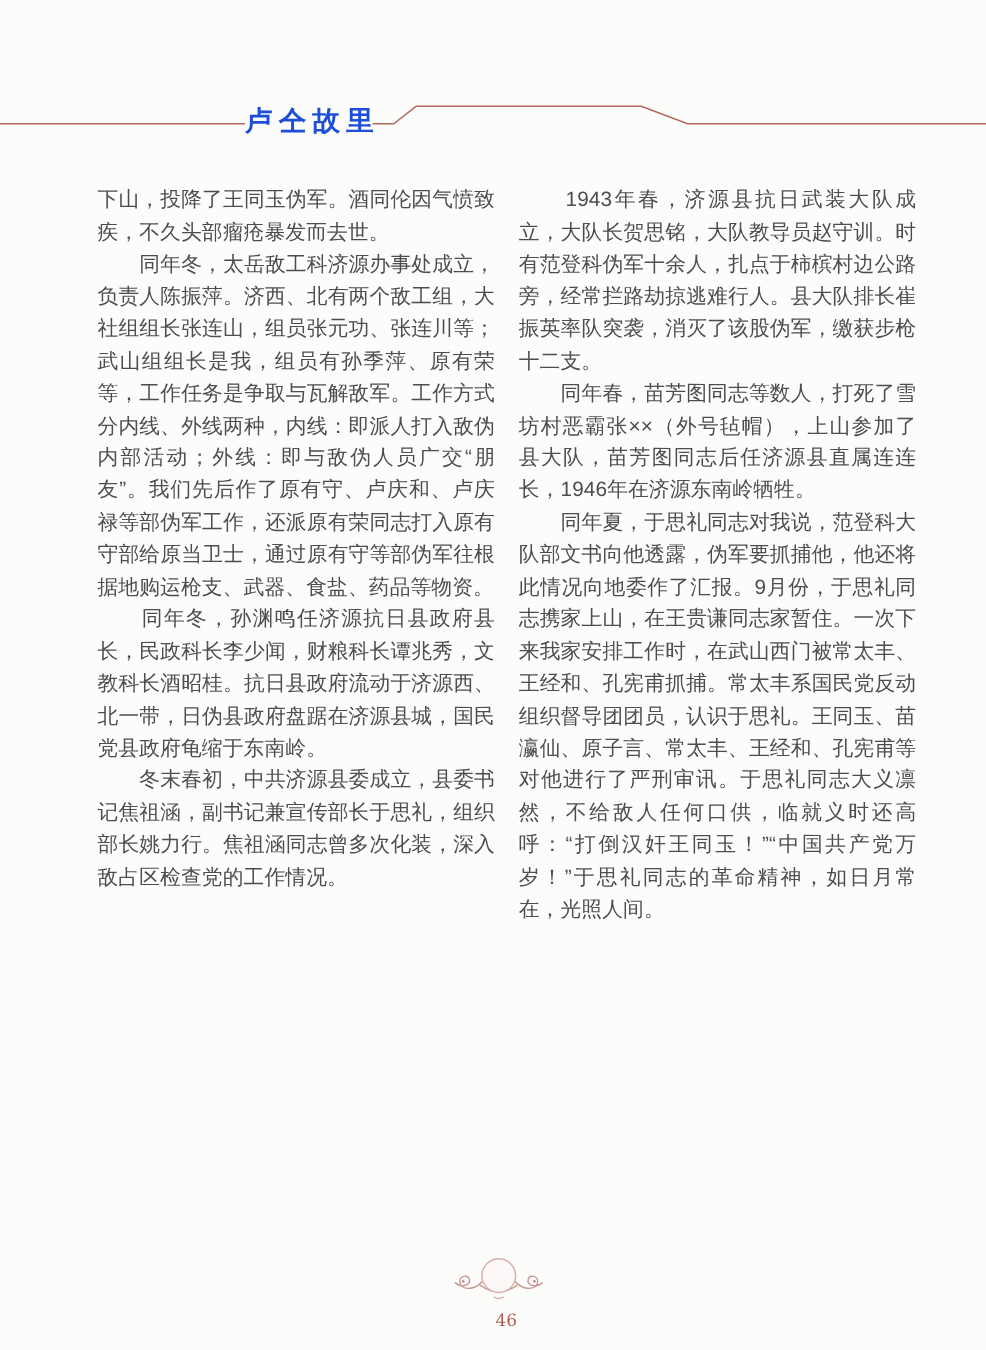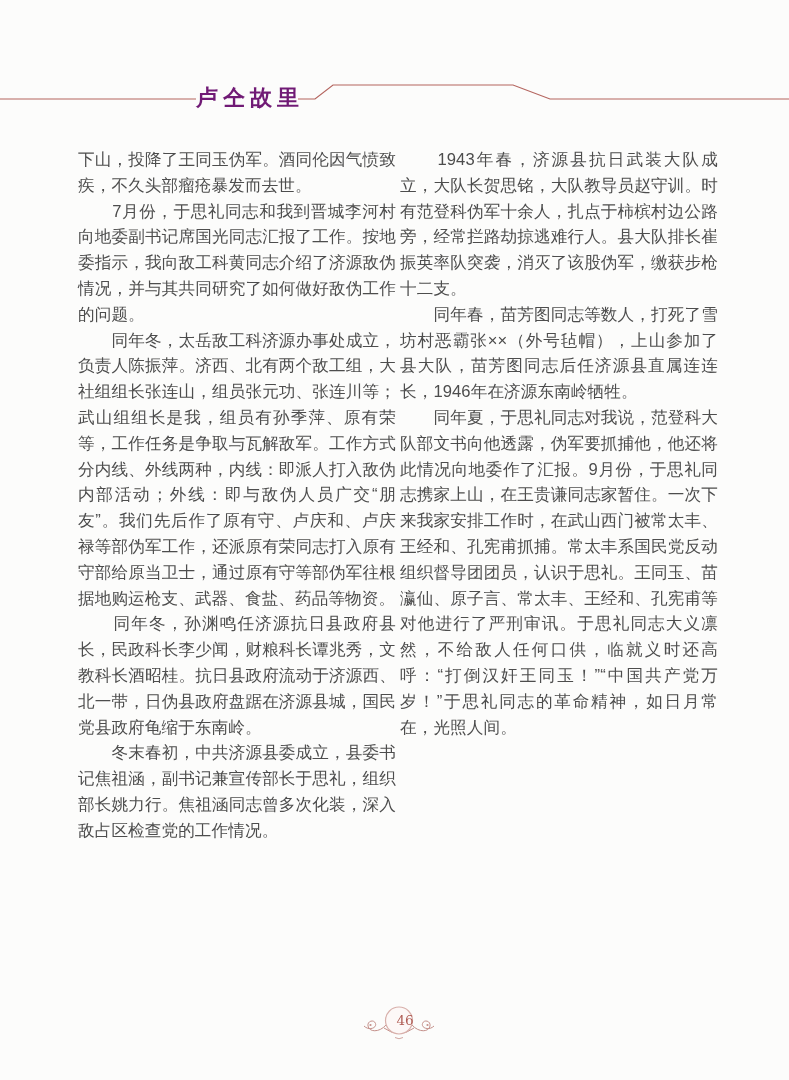--- a/index.html
+++ b/index.html
@@ -18,31 +18,31 @@
   }
   .header-title {
     position: absolute;
     left: 196px; top: 82px;
     width: 102px; height: 30px;
     font-family: "DejaVu Serif", serif;
     font-weight: bold;
     font-size: 22px;
     line-height: 30px;
     letter-spacing: 5px;
-    color: #701a75;
+    color: #1d4ed8;
     text-align: center;
     white-space: nowrap;
   }
   
   .content {
     position: absolute;
     left: 78px; top: 147px;
     width: 652px;
     display: flex;
-    gap: 4px;
+    gap: 19px;
   }
   .col {
     width: 318px;
     flex: 0 0 318px;
   }
   .col p {
     font-size: 16.6px;
     line-height: 25.8px;
     color: #4d4d4d;
     text-align: justify;
@@ -50,42 +50,41 @@
     letter-spacing: 0.1px;
   }
   
   .footer-ornament {
     position: absolute;
     left: 357px; top: 1004px;
     width: 84px; height: 42px;
   }
   .page-num {
     position: absolute;
-    left: 385px; top: 1012px;
+    left: 385px; top: 1049px;
     width: 40px;
     text-align: center;
     font-family: "DejaVu Serif", serif;
     font-size: 13.5px;
     color: #af5c54;
   }
 </style>
 </head>
 <body>
 
 <header>
   <svg class="header-rule" viewBox="0 0 789 40" xmlns="http://www.w3.org/2000/svg">
     <path d="M0,19 H196 M298,19 H315 L333,5 H513 L550,19 H789" fill="none" stroke="#b4655f" stroke-width="1.2"></path>
   </svg>
   <div class="header-title">卢仝故里</div>
 </header>
 
 <main class="content">
   <section class="col">
     <p>下山，投降了王同玉伪军。酒同伦因气愤致疾，不久头部瘤疮暴发而去世。</p>
-    <p>　　7月份，于思礼同志和我到晋城李河村向地委副书记席国光同志汇报了工作。按地委指示，我向敌工科黄同志介绍了济源敌伪情况，并与其共同研究了如何做好敌伪工作的问题。</p>
     <p>　　同年冬，太岳敌工科济源办事处成立，负责人陈振萍。济西、北有两个敌工组，大社组组长张连山，组员张元功、张连川等；武山组组长是我，组员有孙季萍、原有荣等，工作任务是争取与瓦解敌军。工作方式分内线、外线两种，内线：即派人打入敌伪内部活动；外线：即与敌伪人员广交“朋友”。我们先后作了原有守、卢庆和、卢庆禄等部伪军工作，还派原有荣同志打入原有守部给原当卫士，通过原有守等部伪军往根据地购运枪支、武器、食盐、药品等物资。</p>
     <p>　　同年冬，孙渊鸣任济源抗日县政府县长，民政科长李少闻，财粮科长谭兆秀，文教科长酒昭桂。抗日县政府流动于济源西、北一带，日伪县政府盘踞在济源县城，国民党县政府龟缩于东南岭。</p>
     <p>　　冬末春初，中共济源县委成立，县委书记焦祖涵，副书记兼宣传部长于思礼，组织部长姚力行。焦祖涵同志曾多次化装，深入敌占区检查党的工作情况。</p>
   </section>
   <section class="col">
     <p>　　1943年春，济源县抗日武装大队成立，大队长贺思铭，大队教导员赵守训。时有范登科伪军十余人，扎点于柿槟村边公路旁，经常拦路劫掠逃难行人。县大队排长崔振英率队突袭，消灭了该股伪军，缴获步枪十二支。</p>
     <p>　　同年春，苗芳图同志等数人，打死了雪坊村恶霸张××（外号毡帽），上山参加了县大队，苗芳图同志后任济源县直属连连长，1946年在济源东南岭牺牲。</p>
     <p>　　同年夏，于思礼同志对我说，范登科大队部文书向他透露，伪军要抓捕他，他还将此情况向地委作了汇报。9月份，于思礼同志携家上山，在王贵谦同志家暂住。一次下来我家安排工作时，在武山西门被常太丰、王经和、孔宪甫抓捕。常太丰系国民党反动组织督导团团员，认识于思礼。王同玉、苗瀛仙、原子言、常太丰、王经和、孔宪甫等对他进行了严刑审讯。于思礼同志大义凛然，不给敌人任何口供，临就义时还高呼：“打倒汉奸王同玉！”“中国共产党万岁！”于思礼同志的革命精神，如日月常在，光照人间。</p>
   </section>
 </main>

